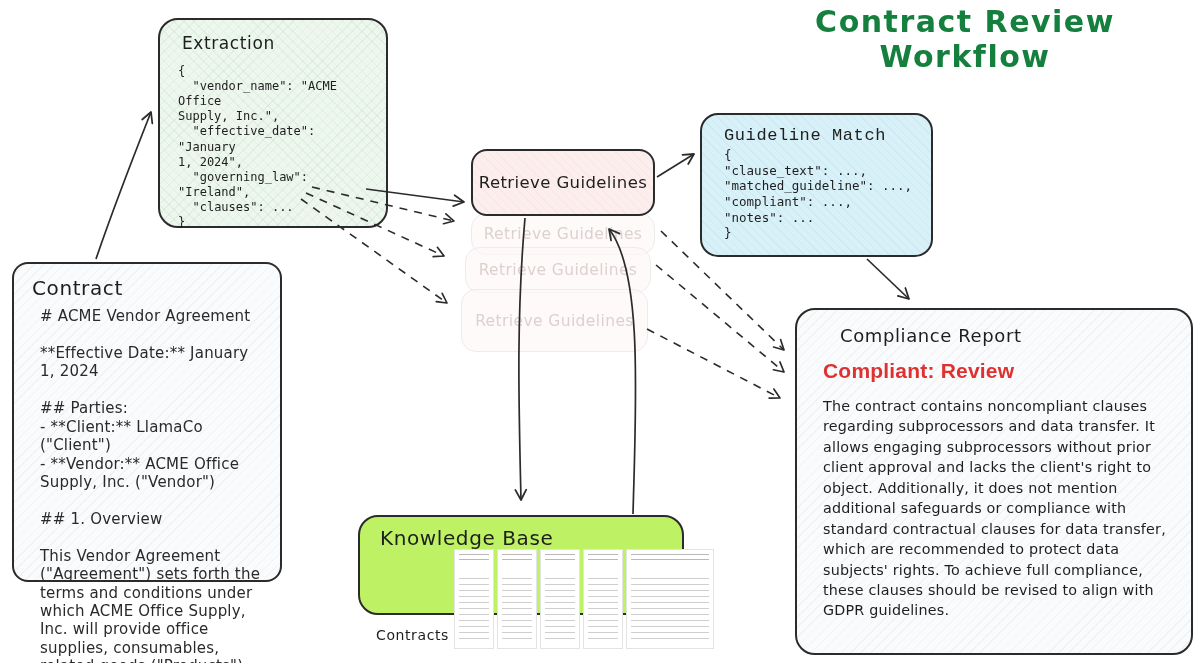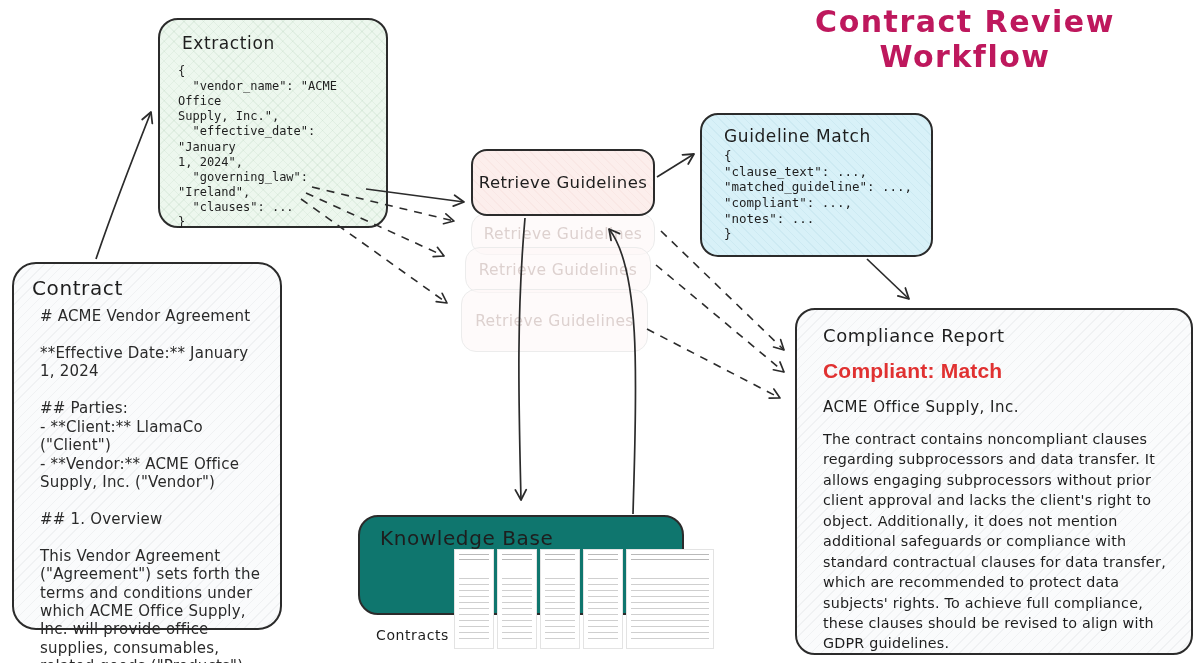--- a/index.html
+++ b/index.html
@@ -32,30 +32,30 @@
   .node-title{font-size:19px;letter-spacing:0.6px;}
   .code{
     font-family:"DejaVu Sans Mono", monospace;white-space:pre-wrap;
     color:#1e1e1e;
   }
   .hand{white-space:pre-wrap;letter-spacing:0.2px;}
 
   
   #page-title{
     position:absolute;left:730px;top:4px;width:470px;text-align:center;
-    font-size:30px;letter-spacing:1.5px;font-weight:bold;color:#be185d;
+    font-size:30px;letter-spacing:1.5px;font-weight:bold;color:#15803d;
   }
 
   
   #extraction{left:158px;top:18px;width:230px;height:210px;}
   #extraction .node-title{padding:13px 0 0 22px;font-size:17px;}
   #extraction .code{font-size:12px;line-height:1.26;padding:11px 12px 0 18px;}
 
   
-  #contract{left:12px;top:262px;width:270px;height:368px;border-radius:24px;}
+  #contract{left:12px;top:262px;width:270px;height:320px;border-radius:16px;}
   #contract .node-title{padding:12px 0 0 18px;font-size:20px;}
   #contract .hand{font-size:15px;line-height:1.23;padding:7px 14px 0 26px;color:#2a2a2a;}
 
   
   #retrieve{
     left:471px;top:149px;width:184px;height:67px;border-radius:16px;
     border-width:2.5px;display:flex;align-items:center;justify-content:center;
     font-size:16.5px;letter-spacing:0.4px;z-index:3;
   }
   .ghost{
@@ -63,35 +63,35 @@
     background:rgba(253,248,247,0.65);color:#ddd1cf;display:flex;
     align-items:center;justify-content:center;font-size:15.5px;
     letter-spacing:0.4px;box-sizing:border-box;z-index:1;
   }
   #ghost-1{left:471px;top:213px;width:184px;height:42px;}
   #ghost-2{left:465px;top:247px;width:186px;height:46px;}
   #ghost-3{left:461px;top:289px;width:187px;height:63px;}
 
   
   #match{left:700px;top:113px;width:233px;height:144px;border-radius:18px;}
-  #match .node-title{padding:11px 0 0 22px;font-size:17px;}
+  #match .node-title{padding:11px 0 0 22px;font-size:17px;font-family:Liberation Mono, monospace;}
   #match .code{font-size:12.5px;line-height:1.25;padding:2px 0 0 22px;}
 
   
   #report{left:795px;top:308px;width:398px;height:347px;}
-  #report .node-title{padding:15px 0 0 26px;font-size:18px;}
+  #report .node-title{padding:15px 0 0 26px;font-size:18px;margin-left:17px;}
   #report .status{
     font-family:"Liberation Sans", sans-serif;font-weight:bold;
     color:#e03131;font-size:21px;padding:13px 0 0 26px;letter-spacing:0.2px;
   }
   #report .vendor{font-size:15px;padding:15px 0 0 26px;letter-spacing:0.5px;}
   #report .hand{font-size:14.3px;line-height:1.43;padding:13px 20px 0 26px;}
 
   
-  #kb{left:358px;top:515px;width:326px;height:100px;border-width:2.5px;background:#0f766e;}
+  #kb{left:358px;top:515px;width:326px;height:100px;border-width:2.5px;background:#bef264;}
   #kb .node-title{padding:9px 0 0 20px;font-size:20px;}
   #kb .contracts-label{position:absolute;left:16px;top:82px;font-size:14px;letter-spacing:0.6px;margin-top:28px;}
   .thumbs{position:absolute;left:94px;top:32px;width:224px;height:100px;display:flex;gap:3px;align-items:stretch;}
   .doc-page{
     background:#ffffff;border:1px solid #e3e3e3;position:relative;flex:0 0 auto;
   }
   .doc-page.narrow{width:38px;}
   .doc-page.wide{width:86px;}
   .doc-page::before{
     content:"";position:absolute;left:4px;right:4px;top:4px;height:10px;
@@ -168,22 +168,21 @@
     <div class="code">{
 "clause_text": ...,
 "matched_guideline": ...,
 "compliant": ...,
 "notes": ...
 }</div>
   </div>
 
   <div class="node hatch-gray" id="report">
     <div class="node-title">Compliance Report</div>
-    <div class="status">Compliant: Match</div>
-    <div class="vendor">ACME Office Supply, Inc.</div>
+    <div class="status">Compliant: Review</div>
     <div class="hand">The contract contains noncompliant clauses regarding subprocessors and data transfer. It allows engaging subprocessors without prior client approval and lacks the client's right to object. Additionally, it does not mention additional safeguards or compliance with standard contractual clauses for data transfer, which are recommended to protect data subjects' rights. To achieve full compliance, these clauses should be revised to align with GDPR guidelines.</div>
   </div>
 
   <div class="node" id="kb">
     <div class="node-title">Knowledge Base</div>
     <div class="contracts-label">Contracts</div>
     <div class="thumbs">
       <div class="doc-page narrow"></div>
       <div class="doc-page narrow"></div>
       <div class="doc-page narrow"></div>

